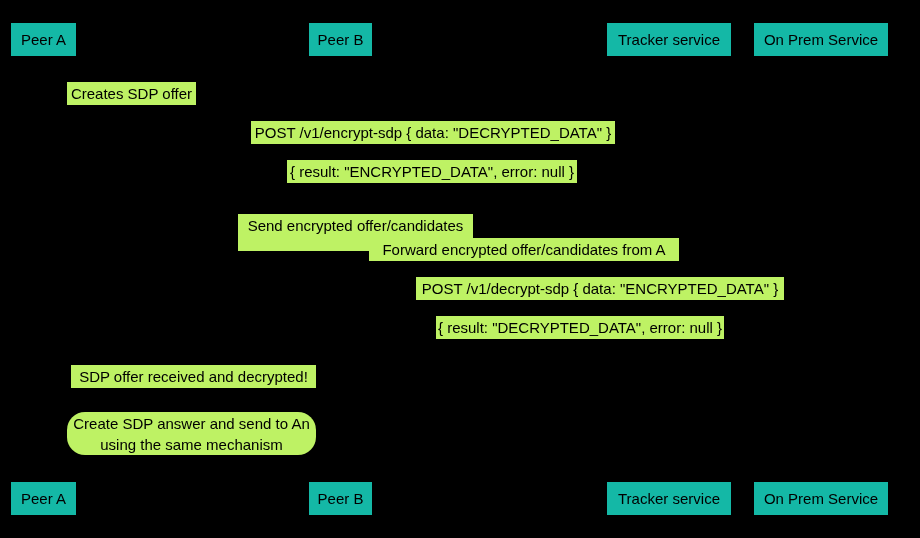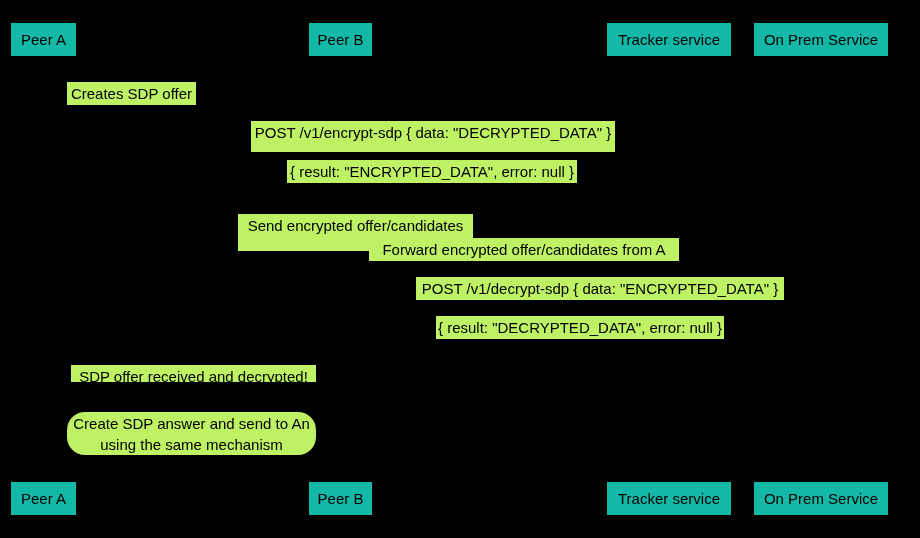--- a/index.html
+++ b/index.html
@@ -80,33 +80,33 @@
 
   <div class="arrow" style="left:43px; top:113px; width:778px;"></div>
   <div class="arrow" style="left:43px; top:152px; width:778px;"></div>
   <div class="arrow" style="left:43px; top:191px; width:626px;"></div>
   <div class="arrow" style="left:340px; top:230px; width:329px;"></div>
   <div class="arrow" style="left:340px; top:269px; width:481px;"></div>
   <div class="arrow" style="left:340px; top:308px; width:481px;"></div>
 
   <div class="msg" style="left:67px; top:82px; width:129px; height:23px;">Creates SDP offer</div>
 
-  <div class="msg" style="left:251px; top:121px; width:364px; height:31px;">POST /v1/encrypt-sdp { data: "DECRYPTED_DATA" }</div>
+  <div class="msg" style="left:251px; top:121px; width:364px; height:23px;">POST /v1/encrypt-sdp { data: "DECRYPTED_DATA" }</div>
 
   <div class="msg" style="left:287px; top:160px; width:290px; height:23px;">{ result: "ENCRYPTED_DATA", error: null }</div>
 
   <div class="msg" style="left:238px; top:214px; width:235px; height:37px;">Send encrypted offer/candidates</div>
 
   <div class="msg" style="left:349px; top:238px; width:310px; height:23px;margin-left:20px;">Forward encrypted offer/candidates from A</div>
 
   <div class="msg" style="left:416px; top:277px; width:368px; height:23px;">POST /v1/decrypt-sdp { data: "ENCRYPTED_DATA" }</div>
 
   <div class="msg" style="left:436px; top:316px; width:288px; height:23px;">{ result: "DECRYPTED_DATA", error: null }</div>
 
-  <div class="msg" style="left:71px; top:365px; width:245px; height:17px;">SDP offer received and decrypted!</div>
+  <div class="msg" style="left:71px; top:365px; width:245px; height:23px;">SDP offer received and decrypted!</div>
 
   <div class="msg two-line" style="left:67px; top:412px; width:249px; height:43px;border-radius:18px;">Create SDP answer and send to An
 using the same mechanism</div>
 
   <div class="participant" style="left:10px; top:481px; width:67px;">Peer A</div>
   <div class="participant" style="left:308px; top:481px; width:65px;">Peer B</div>
   <div class="participant" style="left:606px; top:481px; width:126px;">Tracker service</div>
   <div class="participant" style="left:753px; top:481px; width:136px;">On Prem Service</div>
 
 </div>

